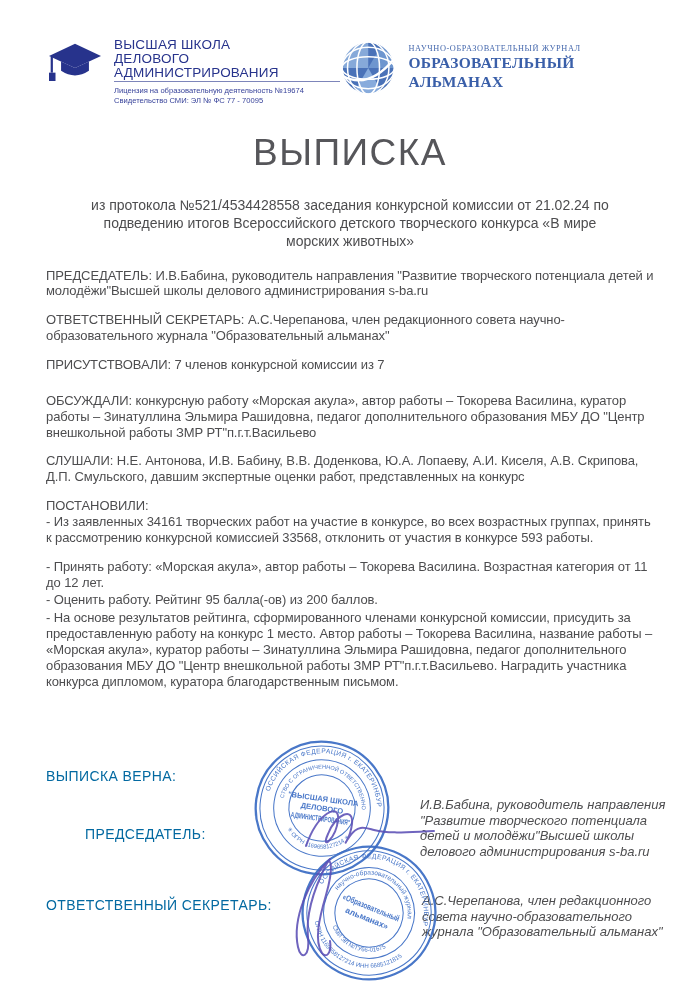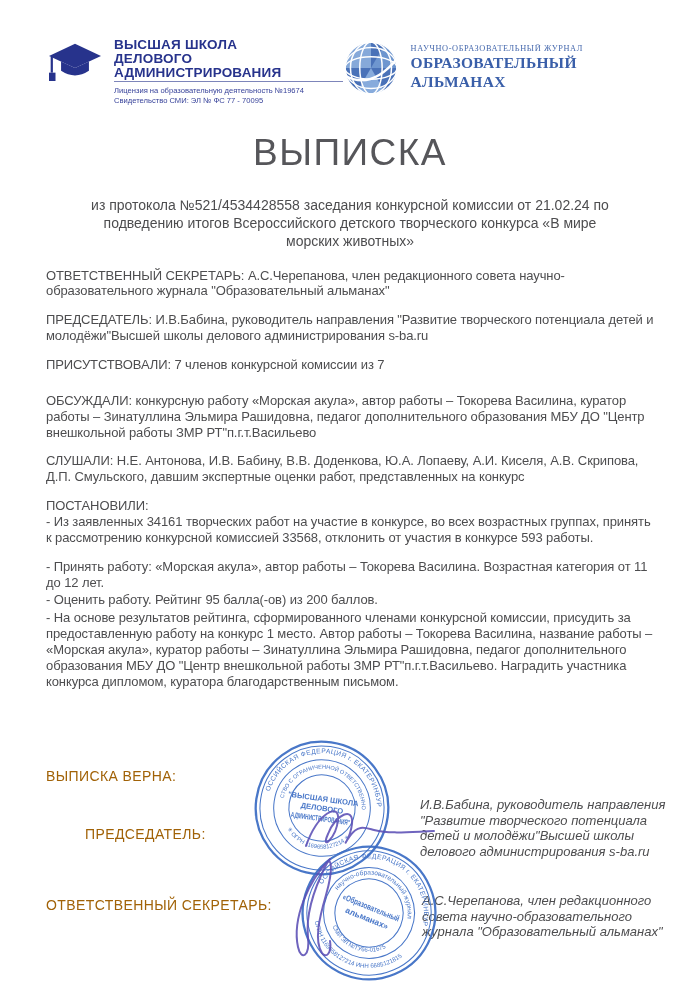--- a/index.html
+++ b/index.html
@@ -4,40 +4,40 @@
 <style>
   html,body{margin:0;padding:0;background:#ffffff;}
   .page{position:relative;width:700px;height:991px;background:#ffffff;overflow:hidden;
         font-family:"Liberation Sans",sans-serif;color:#4d4d4f;}
 
   
   .header{display:flex;justify-content:space-between;align-items:flex-start;padding:38px 40px 0 46px;}
   .logo-left{display:flex;align-items:flex-start;gap:10px;}
   .logo-left .cap{flex:0 0 auto;margin-top:4px;}
   .logo-left .txt{line-height:1.05;}
-  .logo-left .name{font-weight:bold;font-size:13.5px;color:#27338c;letter-spacing:.2px;}
+  .logo-left .name{font-weight:normal;font-size:13.5px;color:#27338c;letter-spacing:.2px;}
   .logo-left .lic{margin-top:0;padding-top:4px;border-top:1px solid rgba(39,51,140,.6);
                   font-size:7.6px;color:#37429a;line-height:1.35;}
   .logo-right{display:flex;align-items:center;gap:12px;margin-right:2px;}
   .logo-right .txt{line-height:1.2;}
   .logo-right .kicker{font-family:"Liberation Serif",serif;font-size:8.3px;color:#4568ad;letter-spacing:.6px;}
   .logo-right .name{font-family:"Liberation Serif",serif;font-weight:bold;font-size:15.5px;color:#3a5fa9;letter-spacing:.3px;}
 
   
   .doc-title{margin-top:26px;text-align:center;font-size:37px;font-weight:200;color:#56565a;letter-spacing:1.5px;}
   .doc-subtitle{width:548px;margin:22px auto 0;text-align:center;font-size:14px;line-height:1.3;color:#4d4d4f;}
 
   
   .body-text{padding:4px 43px 0 46px;font-size:13px;line-height:1.22;letter-spacing:-0.1px;}
   .para{margin:13px 0 0 0;white-space:pre-line;}
   .para.gap-lg{margin-top:20px;}
   .para.tight{margin-top:2px;}
 
   
-  .f-label{position:absolute;left:46px;font-size:14px;letter-spacing:.4px;color:#a16207;}
+  .f-label{position:absolute;left:46px;font-size:14px;letter-spacing:.4px;color:#0369a1;}
   .lbl-verified{top:768px;}
   .lbl-chair{top:826px;margin-left:39px;}
   .lbl-secr{top:897px;}
   .f-info{position:absolute;font-size:13px;line-height:1.2;color:#4d4d4f;width:256px;font-style:italic;}
   .info-chair{left:420px;top:797px;}
   .info-secr{left:422px;top:893px;width:262px;}
 
   
   .stamp{position:absolute;opacity:.92;}
   .stamp text{font-family:"Liberation Sans",sans-serif;}
@@ -88,22 +88,22 @@
         <div class="kicker">НАУЧНО-ОБРАЗОВАТЕЛЬНЫЙ ЖУРНАЛ</div>
         <div class="name">ОБРАЗОВАТЕЛЬНЫЙ АЛЬМАНАХ</div>
       </div>
     </div>
   </div>
 
   <div class="doc-title">ВЫПИСКА</div>
   <div class="doc-subtitle">из протокола №521/4534428558 заседания конкурсной комиссии от 21.02.24 по подведению итогов Всероссийского детского творческого конкурса «В мире морских животных»</div>
 
   <div class="body-text">
+    <p class="para">ПРЕДСЕДАТЕЛЬ: И.В.Бабина, руководитель направления "Развитие творческого потенциала детей и молодёжи"Высшей школы делового администрирования s-ba.ru</p>
     <p class="para">ОТВЕТСТВЕННЫЙ СЕКРЕТАРЬ: А.С.Черепанова, член редакционного совета научно-образовательного журнала "Образовательный альманах"</p>
-    <p class="para">ПРЕДСЕДАТЕЛЬ: И.В.Бабина, руководитель направления "Развитие творческого потенциала детей и молодёжи"Высшей школы делового администрирования s-ba.ru</p>
     <p class="para">ПРИСУТСТВОВАЛИ: 7 членов конкурсной комиссии из 7</p>
     <p class="para gap-lg">ОБСУЖДАЛИ: конкурсную работу «Морская акула», автор работы – Токорева Василина, куратор работы – Зинатуллина Эльмира Рашидовна, педагог дополнительного образования МБУ ДО "Центр внешкольной работы ЗМР РТ"п.г.т.Васильево</p>
     <p class="para">СЛУШАЛИ: Н.Е. Антонова, И.В. Бабину, В.В. Доденкова, Ю.А. Лопаеву, А.И. Киселя, А.В. Скрипова, Д.П. Смульского, давшим экспертные оценки работ, представленных на конкурс</p>
     <p class="para">ПОСТАНОВИЛИ:
 - Из заявленных 34161 творческих работ на участие в конкурсе, во всех возрастных группах, принять к рассмотрению конкурсной комиссией 33568, отклонить от участия в конкурсе 593 работы.</p>
     <p class="para">- Принять работу: «Морская акула», автор работы – Токорева Василина. Возрастная категория от 11 до 12 лет.</p>
     <p class="para tight">- Оценить работу. Рейтинг 95 балла(-ов) из 200 баллов.</p>
     <p class="para tight">- На основе результатов рейтинга, сформированного членами конкурсной комиссии, присудить за предоставленную работу на конкурс 1 место. Автор работы – Токорева Василина, название работы – «Морская акула», куратор работы – Зинатуллина Эльмира Рашидовна, педагог дополнительного образования МБУ ДО "Центр внешкольной работы ЗМР РТ"п.г.т.Васильево. Наградить участника конкурса дипломом, куратора благодарственным письмом.</p>
   </div>
 

